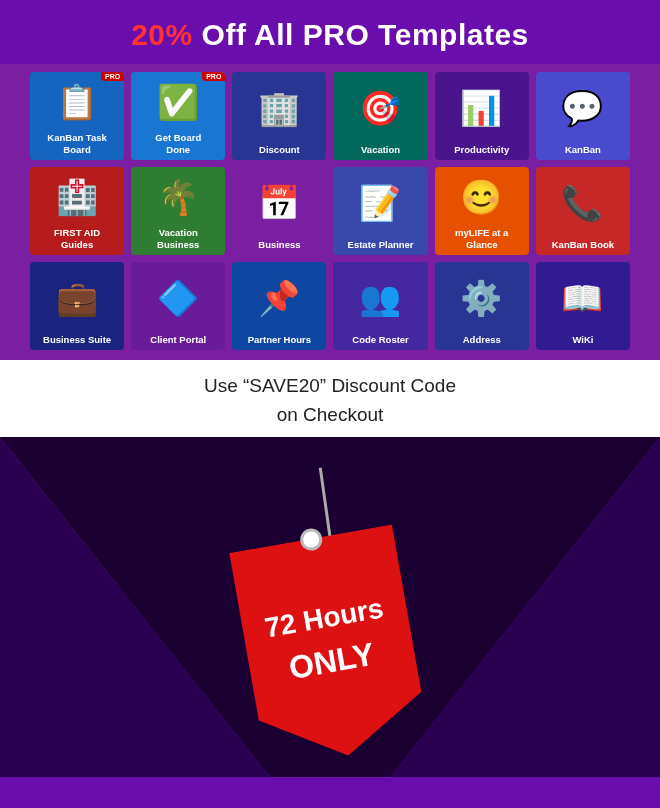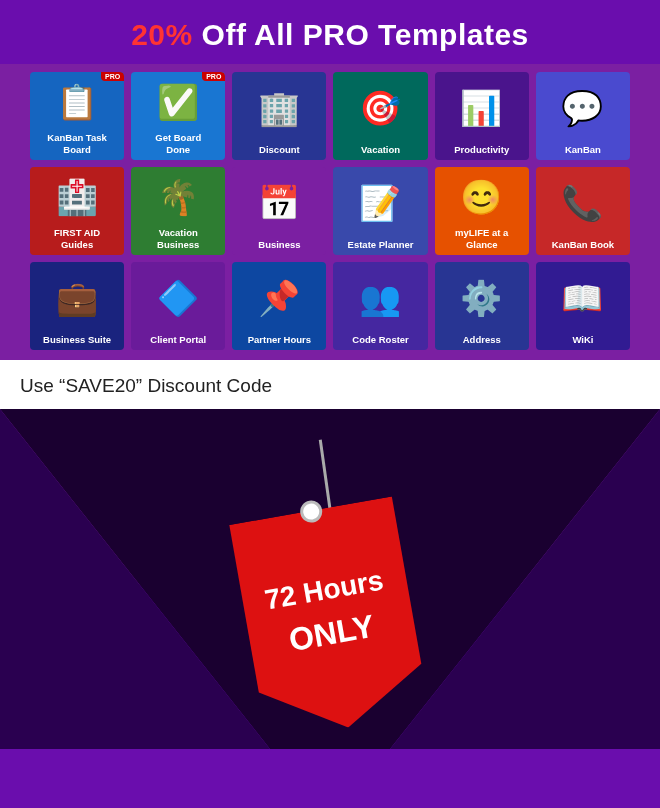--- a/index.html
+++ b/index.html
@@ -105,21 +105,21 @@
     .tile-intranet { background: #283593; }
     .tile-blue4 { background: #1a237e; }
     .tile-wiki { background: #311b92; }
     .tile-staff { background: #4527a0; }
     .tile-proj { background: #283593; }
     .tile-dark { background: #3949ab; }
 
     
     .discount-section {
       background: white;
-      text-align: left;
+      text-align: center;
       padding: 12px 20px 8px;
       font-size: 19px;
       font-weight: 500;
       color: #222;
       line-height: 1.5;
     }
 
     
     .funnel-wrapper {
       position: relative;
@@ -227,20 +227,21 @@
         </div>
         <div class="app-tile tile-wiki">
           <div class="tile-icon">📖</div>
           <div class="tile-label">WiKi</div>
         </div>
       </div>
   </div>
 
   <div class="discount-section">
     <span>Use “SAVE20” Discount Code</span><br>
+    <span>on Checkout</span>
   </div>
 
   <div class="funnel-wrapper">
     <svg class="funnel-svg" viewBox="0 0 660 340" preserveAspectRatio="none" xmlns="http://www.w3.org/2000/svg">
       <polygon points="0,0 660,0 390,340 270,340" fill="#1a0030"></polygon>
       <polygon points="0,0 270,340 0,340" fill="#2a0050"></polygon>
       <polygon points="660,0 660,340 390,340" fill="#2a0050"></polygon>
     </svg>
 
     

